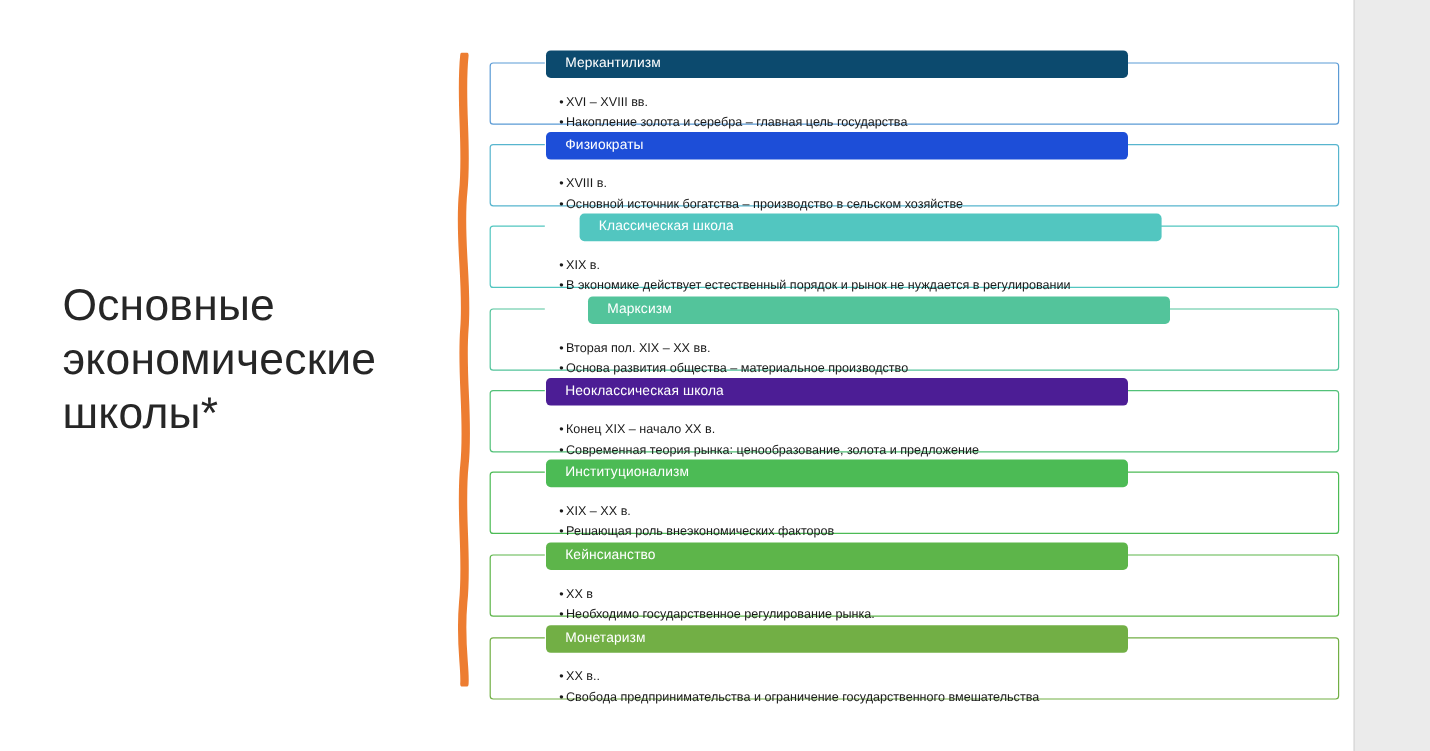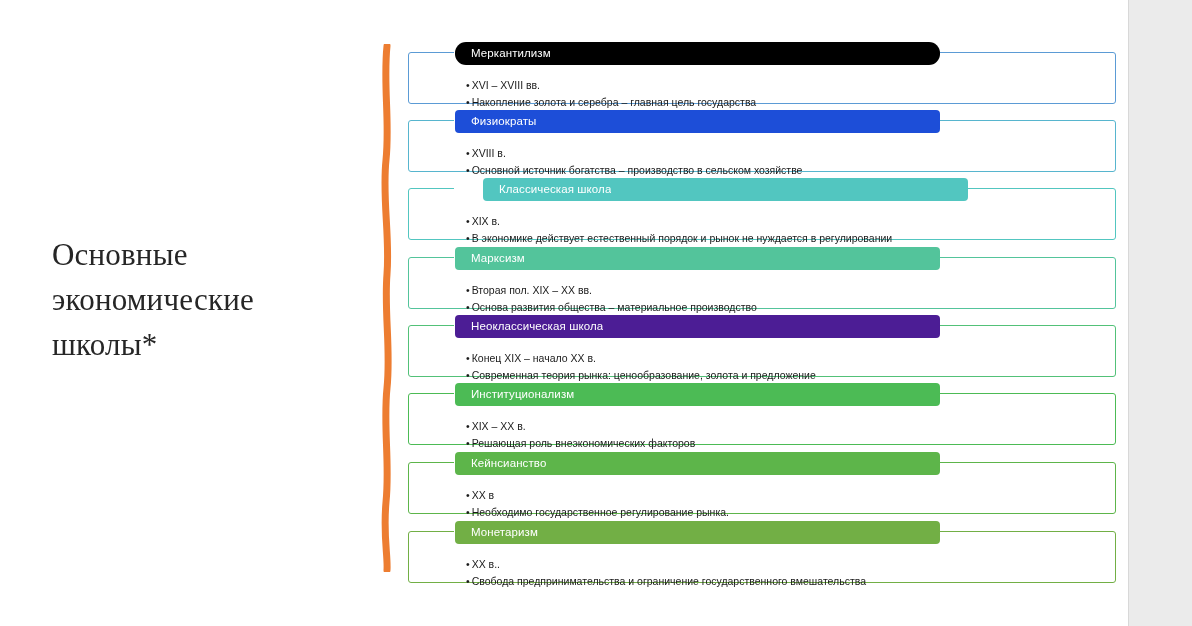--- a/index.html
+++ b/index.html
@@ -33,26 +33,25 @@
     box-sizing: border-box;
   }
 
   
   #title {
     position: absolute;
     left: 52px;
     top: 232px;
     width: 310px;
     color: #262626;
-    font-size: 31px;
+    font-size: 37px;
     line-height: 45px;
     font-weight: 400;
     letter-spacing: 0.2px;
     white-space: pre-wrap;
-    font-family: Liberation Serif, serif;
   }
 
   
   #wavy-bar {
     position: absolute;
     left: 376px;
     top: 44px;
     width: 22px;
     height: 528px;
   }
@@ -147,21 +146,21 @@
              C8,268 15,306 11,344
              C7,382 14,420 10,458
              C7,492 12,512 11,526" stroke="#ED7D31" stroke-width="7" stroke-linecap="round" fill="none"></path>
   </svg>
 
   <div id="diagram">
 
     <div class="block" style="top:42px;height:62px;">
       <div class="block-outline" style="border-color: rgb(91, 155, 213);"></div>
       <div class="notch-mask"></div>
-      <div class="block-header" style="background: #000000; border-radius: 11px;">
+      <div class="block-header" style="background: #0c4a6e;">
         <span class="block-header-label">Меркантилизм</span>
       </div>
       <div class="block-body">
         <div class="bullet-line"><span class="bullet-dot">•</span><span>XVI – XVIII вв.</span></div>
         <div class="bullet-line"><span class="bullet-dot">•</span><span>Накопление золота и серебра – главная цель государства</span></div>
       </div>
     </div>
 
     <div class="block" style="top:110px;height:62px;">
       <div class="block-outline" style="border-color: rgb(87, 181, 206);"></div>
@@ -183,21 +182,21 @@
       </div>
       <div class="block-body">
         <div class="bullet-line"><span class="bullet-dot">•</span><span>XIX в.</span></div>
         <div class="bullet-line"><span class="bullet-dot">•</span><span>В экономике действует естественный порядок и рынок не нуждается в регулировании</span></div>
       </div>
     </div>
 
     <div class="block" style="top:247px;height:62px;">
       <div class="block-outline" style="border-color: rgb(83, 196, 155);"></div>
       <div class="notch-mask"></div>
-      <div class="block-header" style="background: rgb(83, 196, 155);">
+      <div class="block-header" style="background: rgb(83, 196, 155); margin-left: 35px;">
         <span class="block-header-label">Марксизм</span>
       </div>
       <div class="block-body">
         <div class="bullet-line"><span class="bullet-dot">•</span><span>Вторая пол. XIX – XX вв.</span></div>
         <div class="bullet-line"><span class="bullet-dot">•</span><span>Основа развития общества – материальное производство</span></div>
       </div>
     </div>
 
     <div class="block" style="top:315px;height:62px;">
       <div class="block-outline" style="border-color: rgb(82, 193, 120);"></div>

